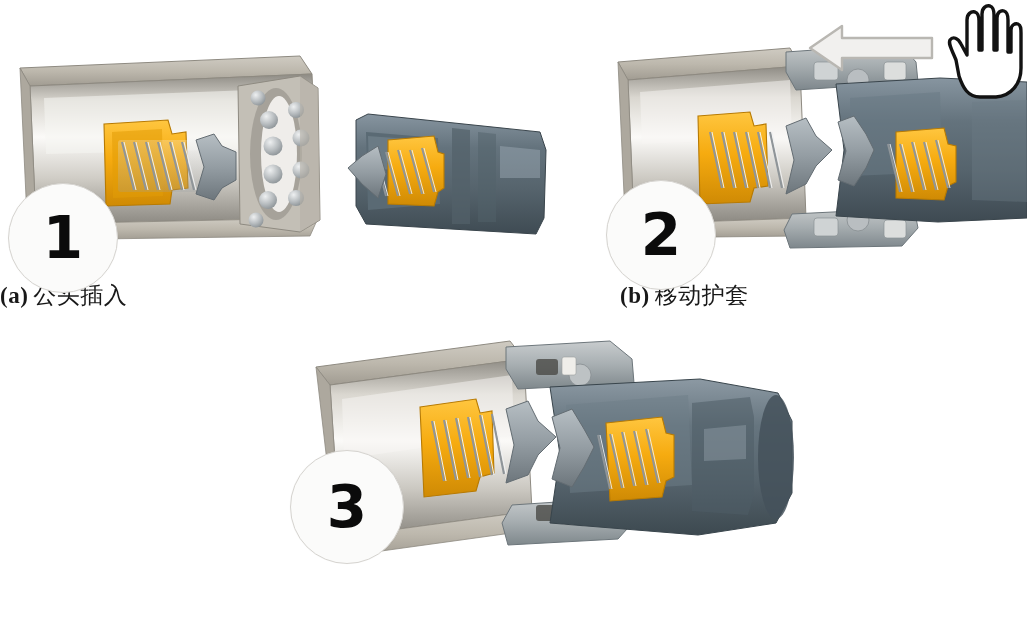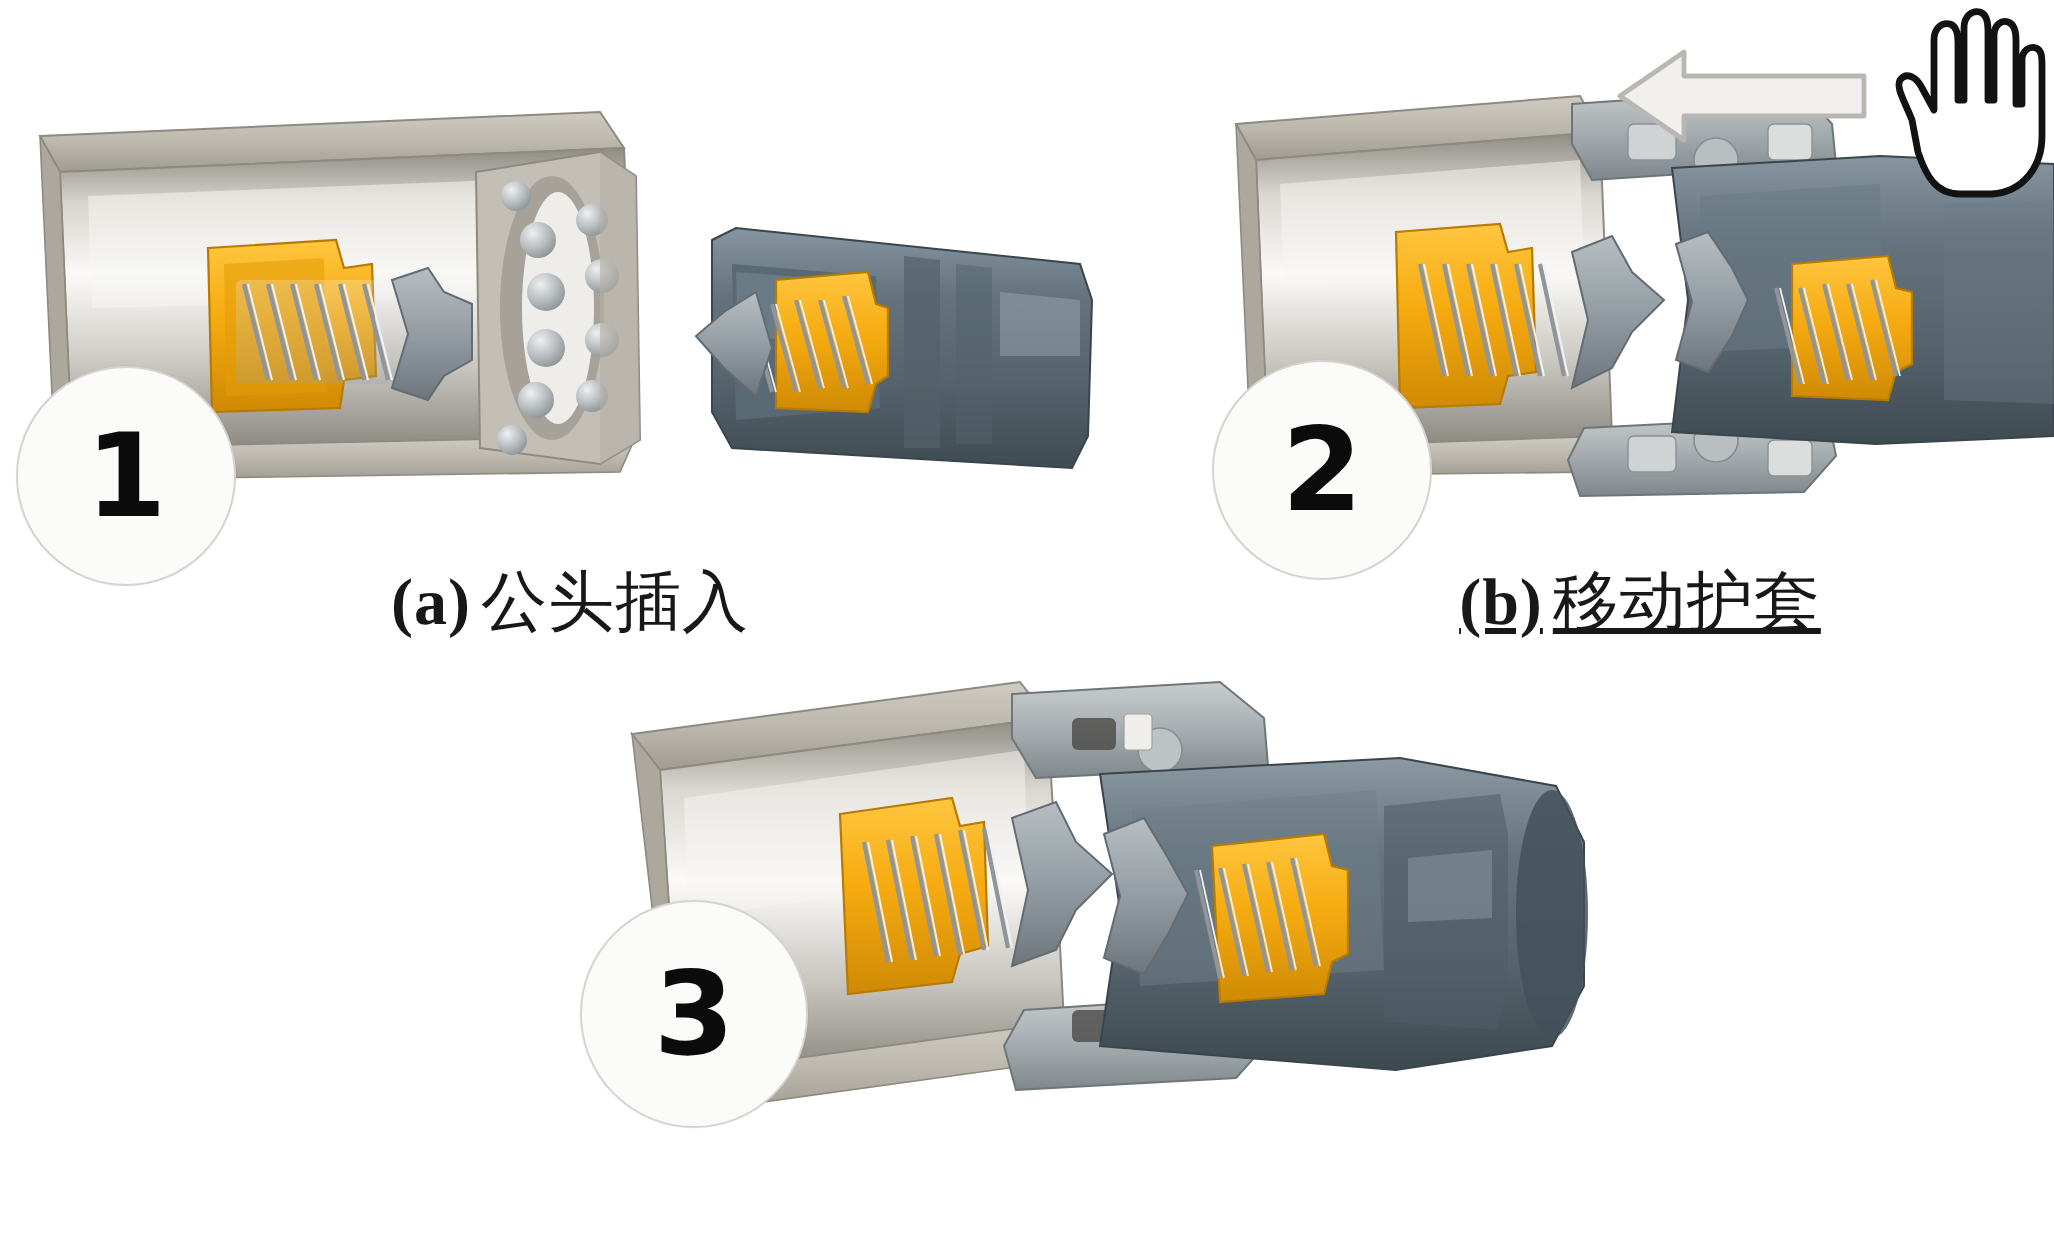--- a/index.html
+++ b/index.html
@@ -27,38 +27,38 @@
   }
 
   #panel-a { left: 0px;   top: 28px;  width: 590px; height: 250px; }
   #panel-b { left: 600px; top: 22px;  width: 427px; height: 258px; }
   #panel-c { left: 280px; top: 325px; width: 560px; height: 250px; }
 
   .panel-art { display: block; width: 100%; height: 100%; }
 
   .caption {
     position: absolute;
-    text-align: center;
-    font-size: 33px;
+    text-align: left;
+    font-size: 23px;
     line-height: 1.1;
     letter-spacing: 0.5px;
     white-space: nowrap;
     color: #181818;
   }
   .caption .cap-tag {
     font-weight: bold;
     font-family: "Liberation Serif", "DejaVu Serif", serif;
   }
   .caption .cap-text {
     font-family: "DejaVu Serif", "Liberation Serif", serif;
     margin-left: 5px;
   }
 
   #caption-a { left: 0px;   top: 283px; width: 570px; }
-  #caption-b { left: 620px; top: 283px; width: 400px; text-decoration: underline; }
+  #caption-b { left: 620px; top: 283px; width: 400px; }
   #caption-c { left: 270px; top: 583px; width: 560px; }
 
   .step-badge {
     position: absolute;
     border-radius: 50%;
     background: #fbfbfa;
     border: 1.6px solid #d6d4d0;
     box-shadow: 0 0 0 0.5px rgba(0,0,0,0.02);
     display: flex;
     align-items: center;

